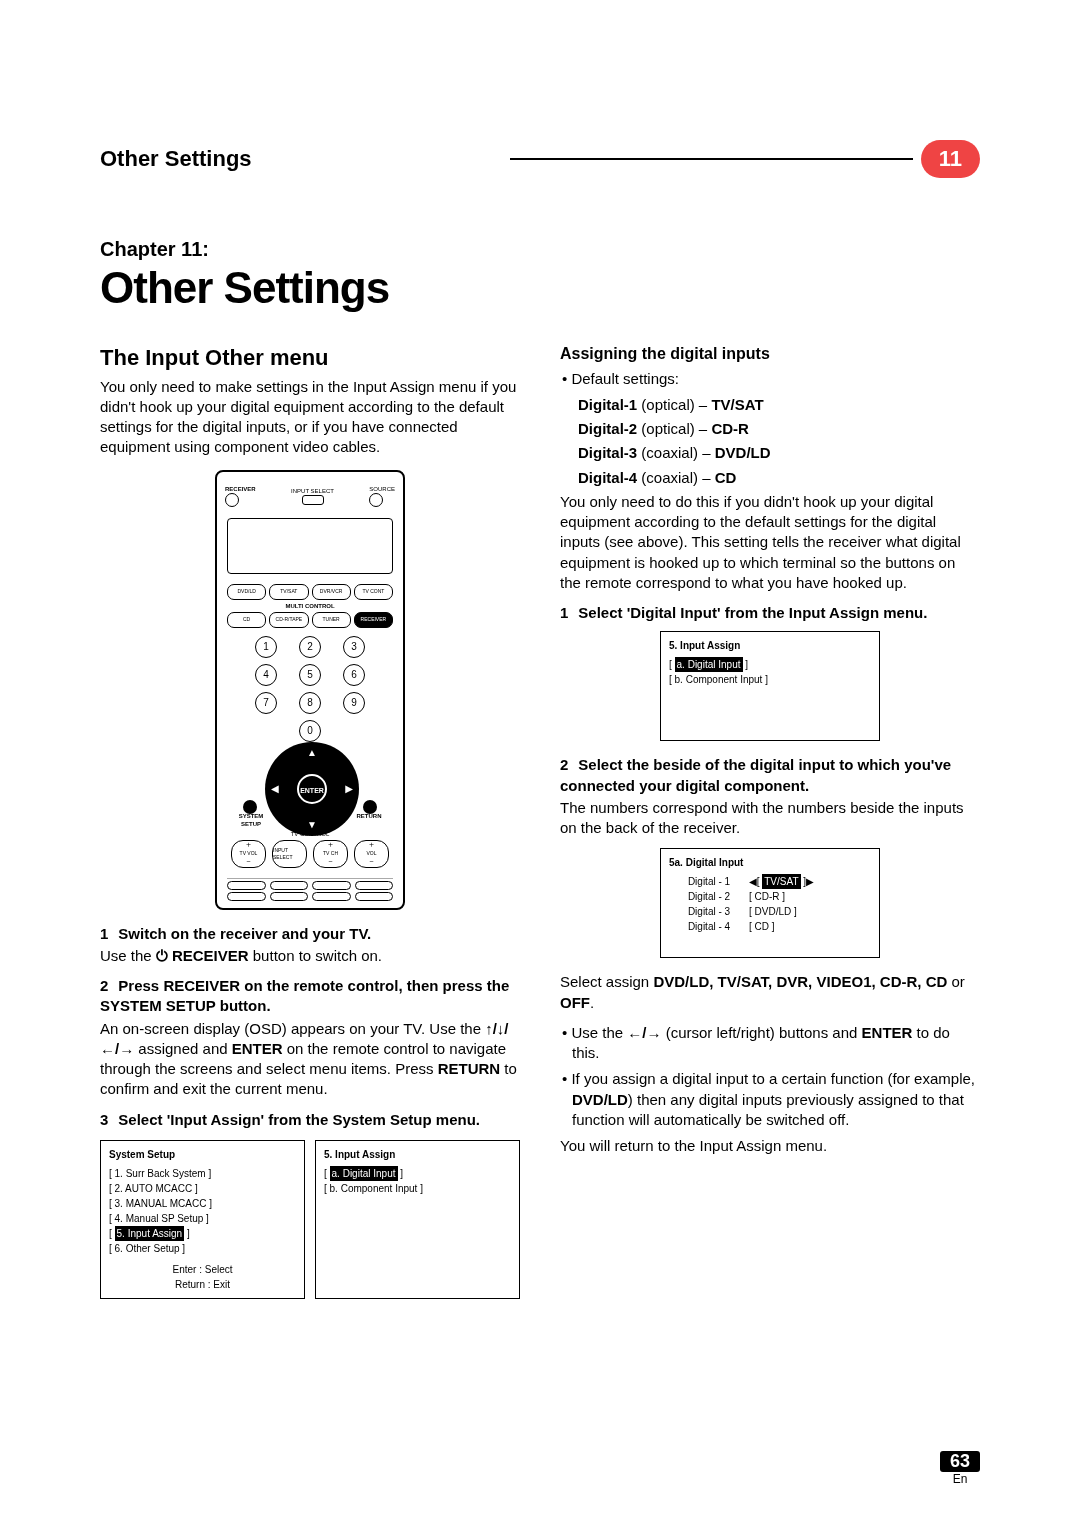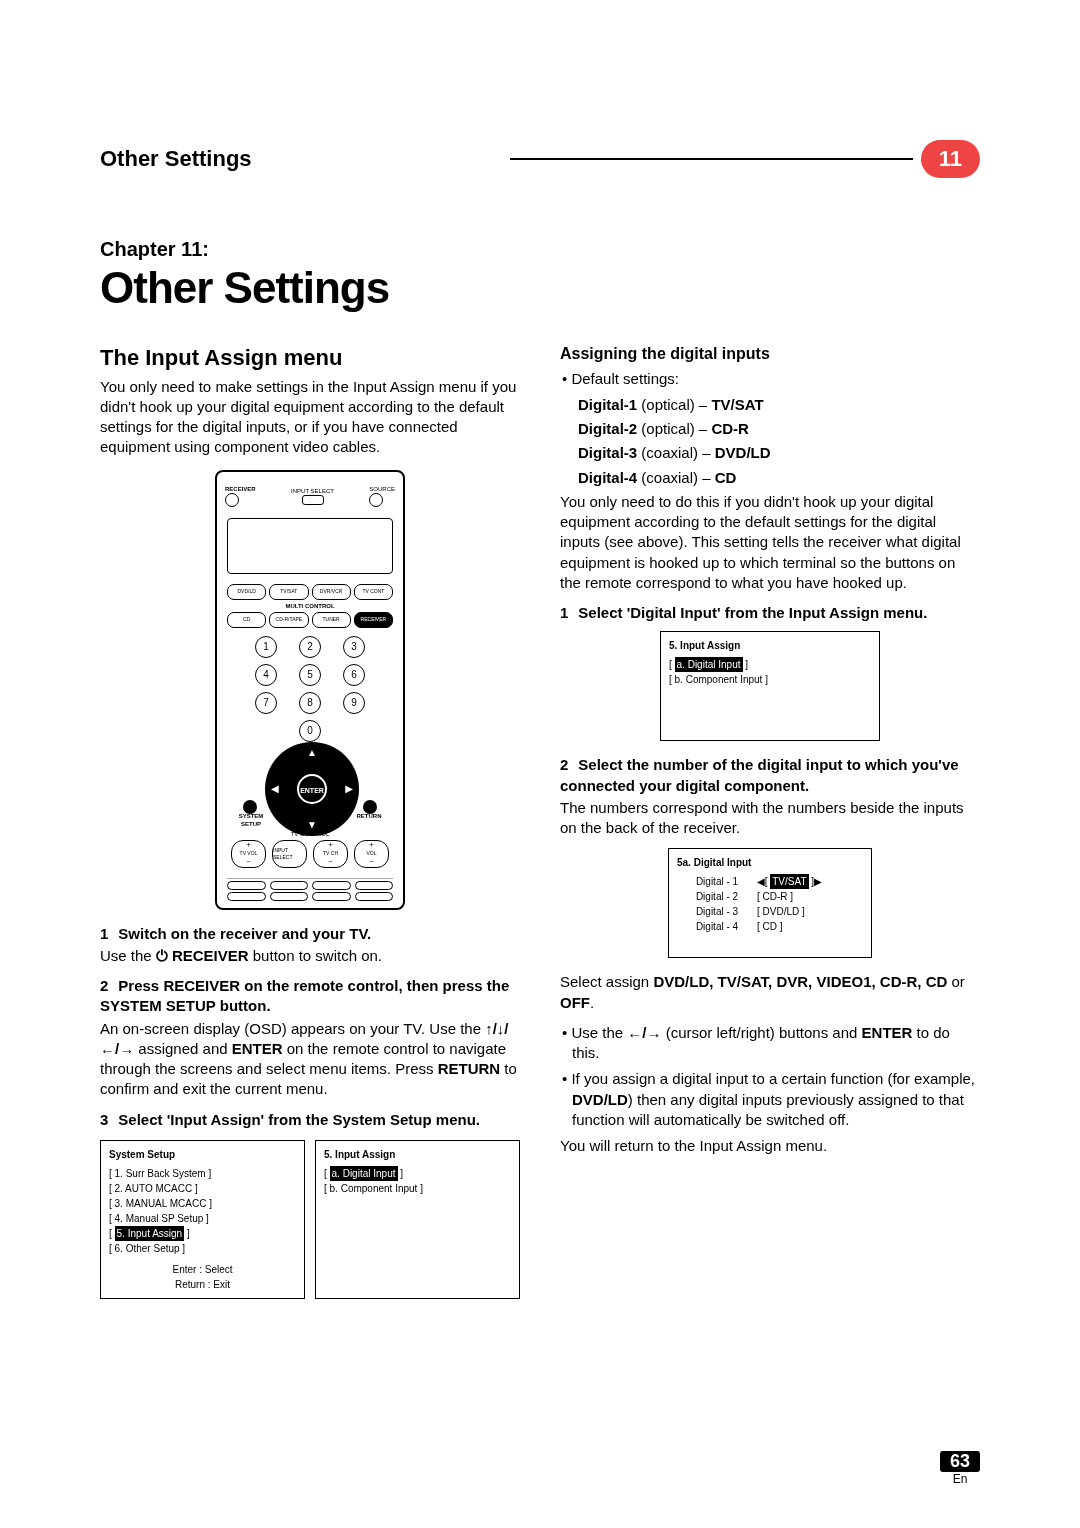--- a/index.html
+++ b/index.html
@@ -146,21 +146,21 @@
     <div class="header-line"></div>
     <div class="page-badge">11</div>
   </div>
 
   <div class="chapter-label">Chapter 11:</div>
   <div class="chapter-title">Other Settings</div>
 
   <div class="columns">
 
     <div class="col">
-      <div class="section-title">The Input Assign menu</div>
+      <div class="section-title">The Input Other menu</div>
       <p>You only need to make settings in the Input Assign menu if you didn't hook up your digital equipment according to the default settings for the digital inputs, or if you have connected equipment using component video cables.</p>
 
       <div class="remote">
         <div class="sect r-top">
           <span>
             <span style="font-weight:bold">RECEIVER</span><br>
             <span class="pwr-btn"></span>
           </span>
           <span style="text-align:center">
             <span>INPUT SELECT</span><br>
@@ -301,23 +301,23 @@
 
       <div class="step"><span class="num">1</span><span>Select 'Digital Input' from the Input Assign menu.</span></div>
       <div class="osd" style="width:220px;margin-left:auto;margin-right:auto">
         <div class="osd-title">5. Input Assign</div>
         <div id="osd-r1-items">
             <div>[ <span class="hl">a. Digital Input</span>  ]</div>
             <div>[ b. Component Input  ]</div>
           </div>
       </div>
 
-      <div class="step"><span class="num">2</span><span>Select the number of the digital input to which you've connected your digital component.</span></div>
+      <div class="step"><span class="num">2</span><span>Select the beside of the digital input to which you've connected your digital component.</span></div>
       <p>The numbers correspond with the numbers beside the inputs on the back of the receiver.</p>
-      <div class="osd" style="width:204px;margin-left:auto;margin-right:auto">
+      <div class="osd" style="width:220px;margin-left:auto;margin-right:auto">
         <div class="osd-title">5a. Digital Input</div>
         <div id="osd-r2-rows">
             <div class="osd-row">
               <span class="k">Digital - 1</span>
               <span class="v">◀[ <span class="hl">TV/SAT</span> ]▶</span>
             </div>
             <div class="osd-row">
               <span class="k">Digital - 2</span>
               <span class="v">[ CD-R ]</span>
             </div>

